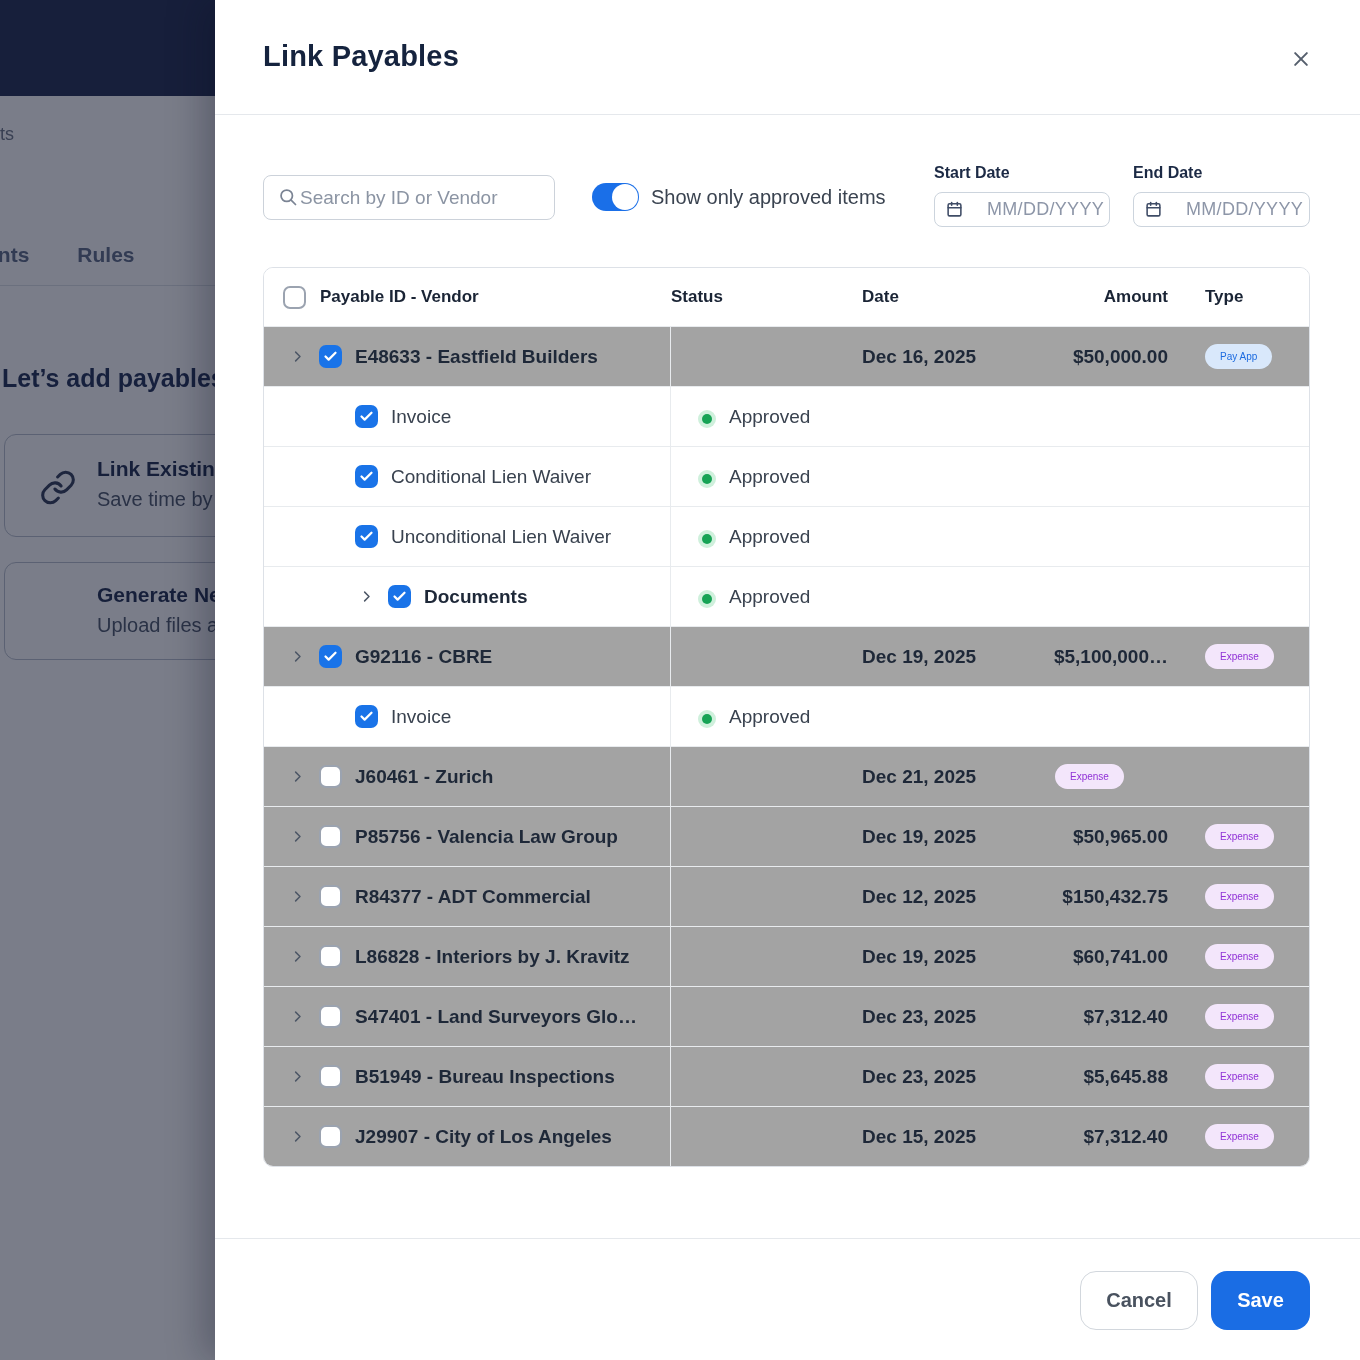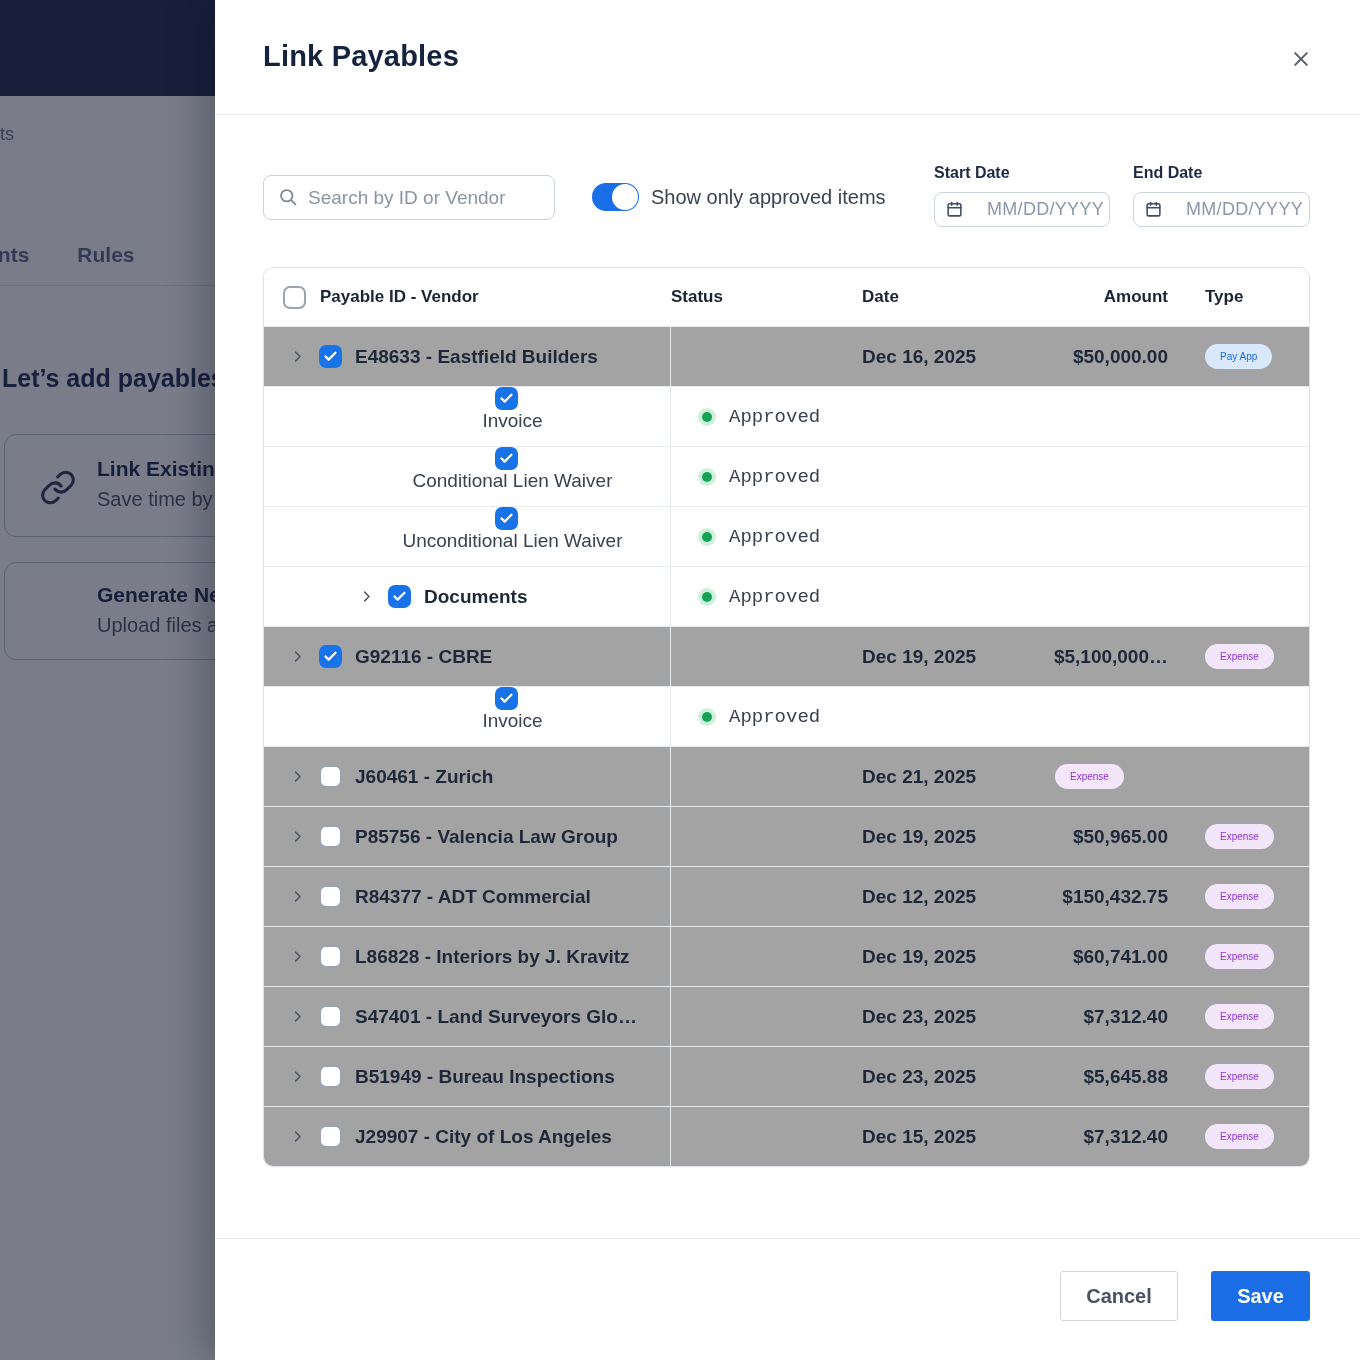--- a/index.html
+++ b/index.html
@@ -24,21 +24,21 @@
 
   .scrim { position:absolute; inset:0; background:rgba(17,24,45,0.56); z-index:5; }
 
   
   .modal { position:absolute; left:215px; top:0; width:1145px; height:1360px; background:#fff; z-index:10; box-shadow:-12px 0 34px rgba(10,16,32,0.28); }
   .modal-header { position:absolute; left:0; top:0; width:100%; height:115px; border-bottom:1px solid #e5e8ec; }
   .modal-title { position:absolute; left:48px; top:40px; font-size:29px; font-weight:700; color:#15233e; letter-spacing:0.2px; }
   .close-btn { position:absolute; right:46px; top:46px; width:26px; height:26px; cursor:pointer; display:flex; align-items:center; justify-content:center; }
 
   
-  .search-box { position:absolute; left:48px; top:175px; width:292px; height:45px; border:1px solid #ccd2da; border-radius:8px; display:flex; align-items:center; padding-left:14px; gap:9px; background:#fff; }
+  .search-box { position:absolute; left:48px; top:175px; width:292px; height:45px; border:1px solid #ccd2da; border-radius:8px; display:flex; align-items:center; padding-left:14px; gap:1px; background:#fff; }
   .search-placeholder { font-size:19px; color:#8b94a3; }
   .toggle { position:absolute; left:377px; top:183px; width:47px; height:28px; border-radius:15px; background:#1a6fe8; }
   .toggle .knob { position:absolute; right:1px; top:1px; width:26px; height:26px; border-radius:50%; background:#fff; }
   .toggle-label { position:absolute; left:436px; top:186px; font-size:20px; color:#3a4350; }
   .date-field { position:absolute; }
   .date-label { font-size:16px; font-weight:700; color:#1c2a45; margin-bottom:10px; }
   .date-input { width:176px; height:35px; border:1px solid #ccd4dd; border-radius:8px; display:flex; align-items:center; padding-left:11px; gap:24px; background:#fff; }
   .date-placeholder { font-size:18px; color:#8d96a8; letter-spacing:0.3px; }
   .start-date { left:719px; top:164px; }
   .end-date { left:918px; top:164px; }
@@ -51,43 +51,43 @@
   .trow.parent { background:#a3a3a3; }
   .cell { height:100%; display:flex; align-items:center; }
   .c1 { border-right:1px solid #e8ebee; }
   .thead .c1 { border-right:none; padding-left:19px; gap:14px; }
   .th-label { font-size:17px; font-weight:700; color:#1a2435; }
   .c-amount { justify-content:flex-end; padding-right:23px; }
   .c-type { padding-left:14px; }
   .thead .c-date, .c-date { padding-left:1px; }
 
   .c1.lvl-parent { padding-left:26px; gap:0; }
-  .c1.lvl-child { padding-left:91px;flex-direction:column; }
+  .c1.lvl-child { padding-left:91px; }
   .c1.lvl-child-expand { padding-left:95px; }
 
   .chev { width:16px; height:16px; flex:0 0 auto; display:flex; align-items:center; margin-right:13px; cursor:pointer; }
   .cb { width:23px; height:23px; border-radius:7px; flex:0 0 auto; margin-right:13px; cursor:pointer; background:#fff; border:2px solid #9ba3b0; display:flex; align-items:center; justify-content:center; }
   .cb.checked { background:#1973e8; border:none; }
   .row-label { font-size:19px; color:#39424f; white-space:nowrap; }
   .row-label.bold { font-weight:700; color:#1e2838; }
 
-  .status-wrap { display:flex; align-items:center; gap:13px; padding-left:27px;font-family:Liberation Mono, monospace; }
+  .status-wrap { display:flex; align-items:flex-end; gap:13px; padding-left:27px; }
   .dot { width:18px; height:18px; border-radius:50%; background:#cff0dc; display:flex; align-items:center; justify-content:center; }
   .dot-core { width:10px; height:10px; border-radius:50%; background:#16a355; }
   .status-text { font-size:19px; color:#39424f; }
 
   .d-text { font-size:19px; font-weight:700; color:#1e2838; }
   .a-text { font-size:19px; font-weight:700; color:#1e2838; }
   .badge { display:inline-block; padding:7px 15px; border-radius:17px; font-size:10px; font-weight:500; white-space:nowrap; }
   .badge.payapp { background:#d9e8fb; color:#1d6be0; }
   .badge.expense { background:#f3e6fb; color:#9031d6; }
 
   
   .modal-footer { position:absolute; left:0; bottom:0; width:100%; height:122px; border-top:1px solid #e5e8ec; display:flex; align-items:flex-start; justify-content:flex-end; gap:13px; padding:32px 50px 0 0; background:#fff; }
-  .btn { height:50px; border-radius:3px; font-size:20px; font-weight:700; display:flex; align-items:center; justify-content:center; cursor:pointer;margin-left:20px; }
+  .btn { height:59px; border-radius:16px; font-size:20px; font-weight:700; display:flex; align-items:center; justify-content:center; cursor:pointer; }
   .btn-cancel { width:118px; background:#fff; border:1px solid #d2d7dd; color:#49525f; }
   .btn-save { width:99px; background:#1a6de4; border:none; color:#fff; }
 
   svg { display:block; }
 </style>
 </head>
 <body>
 
 <div class="bg-page">
   <div class="bg-topbar"></div>

